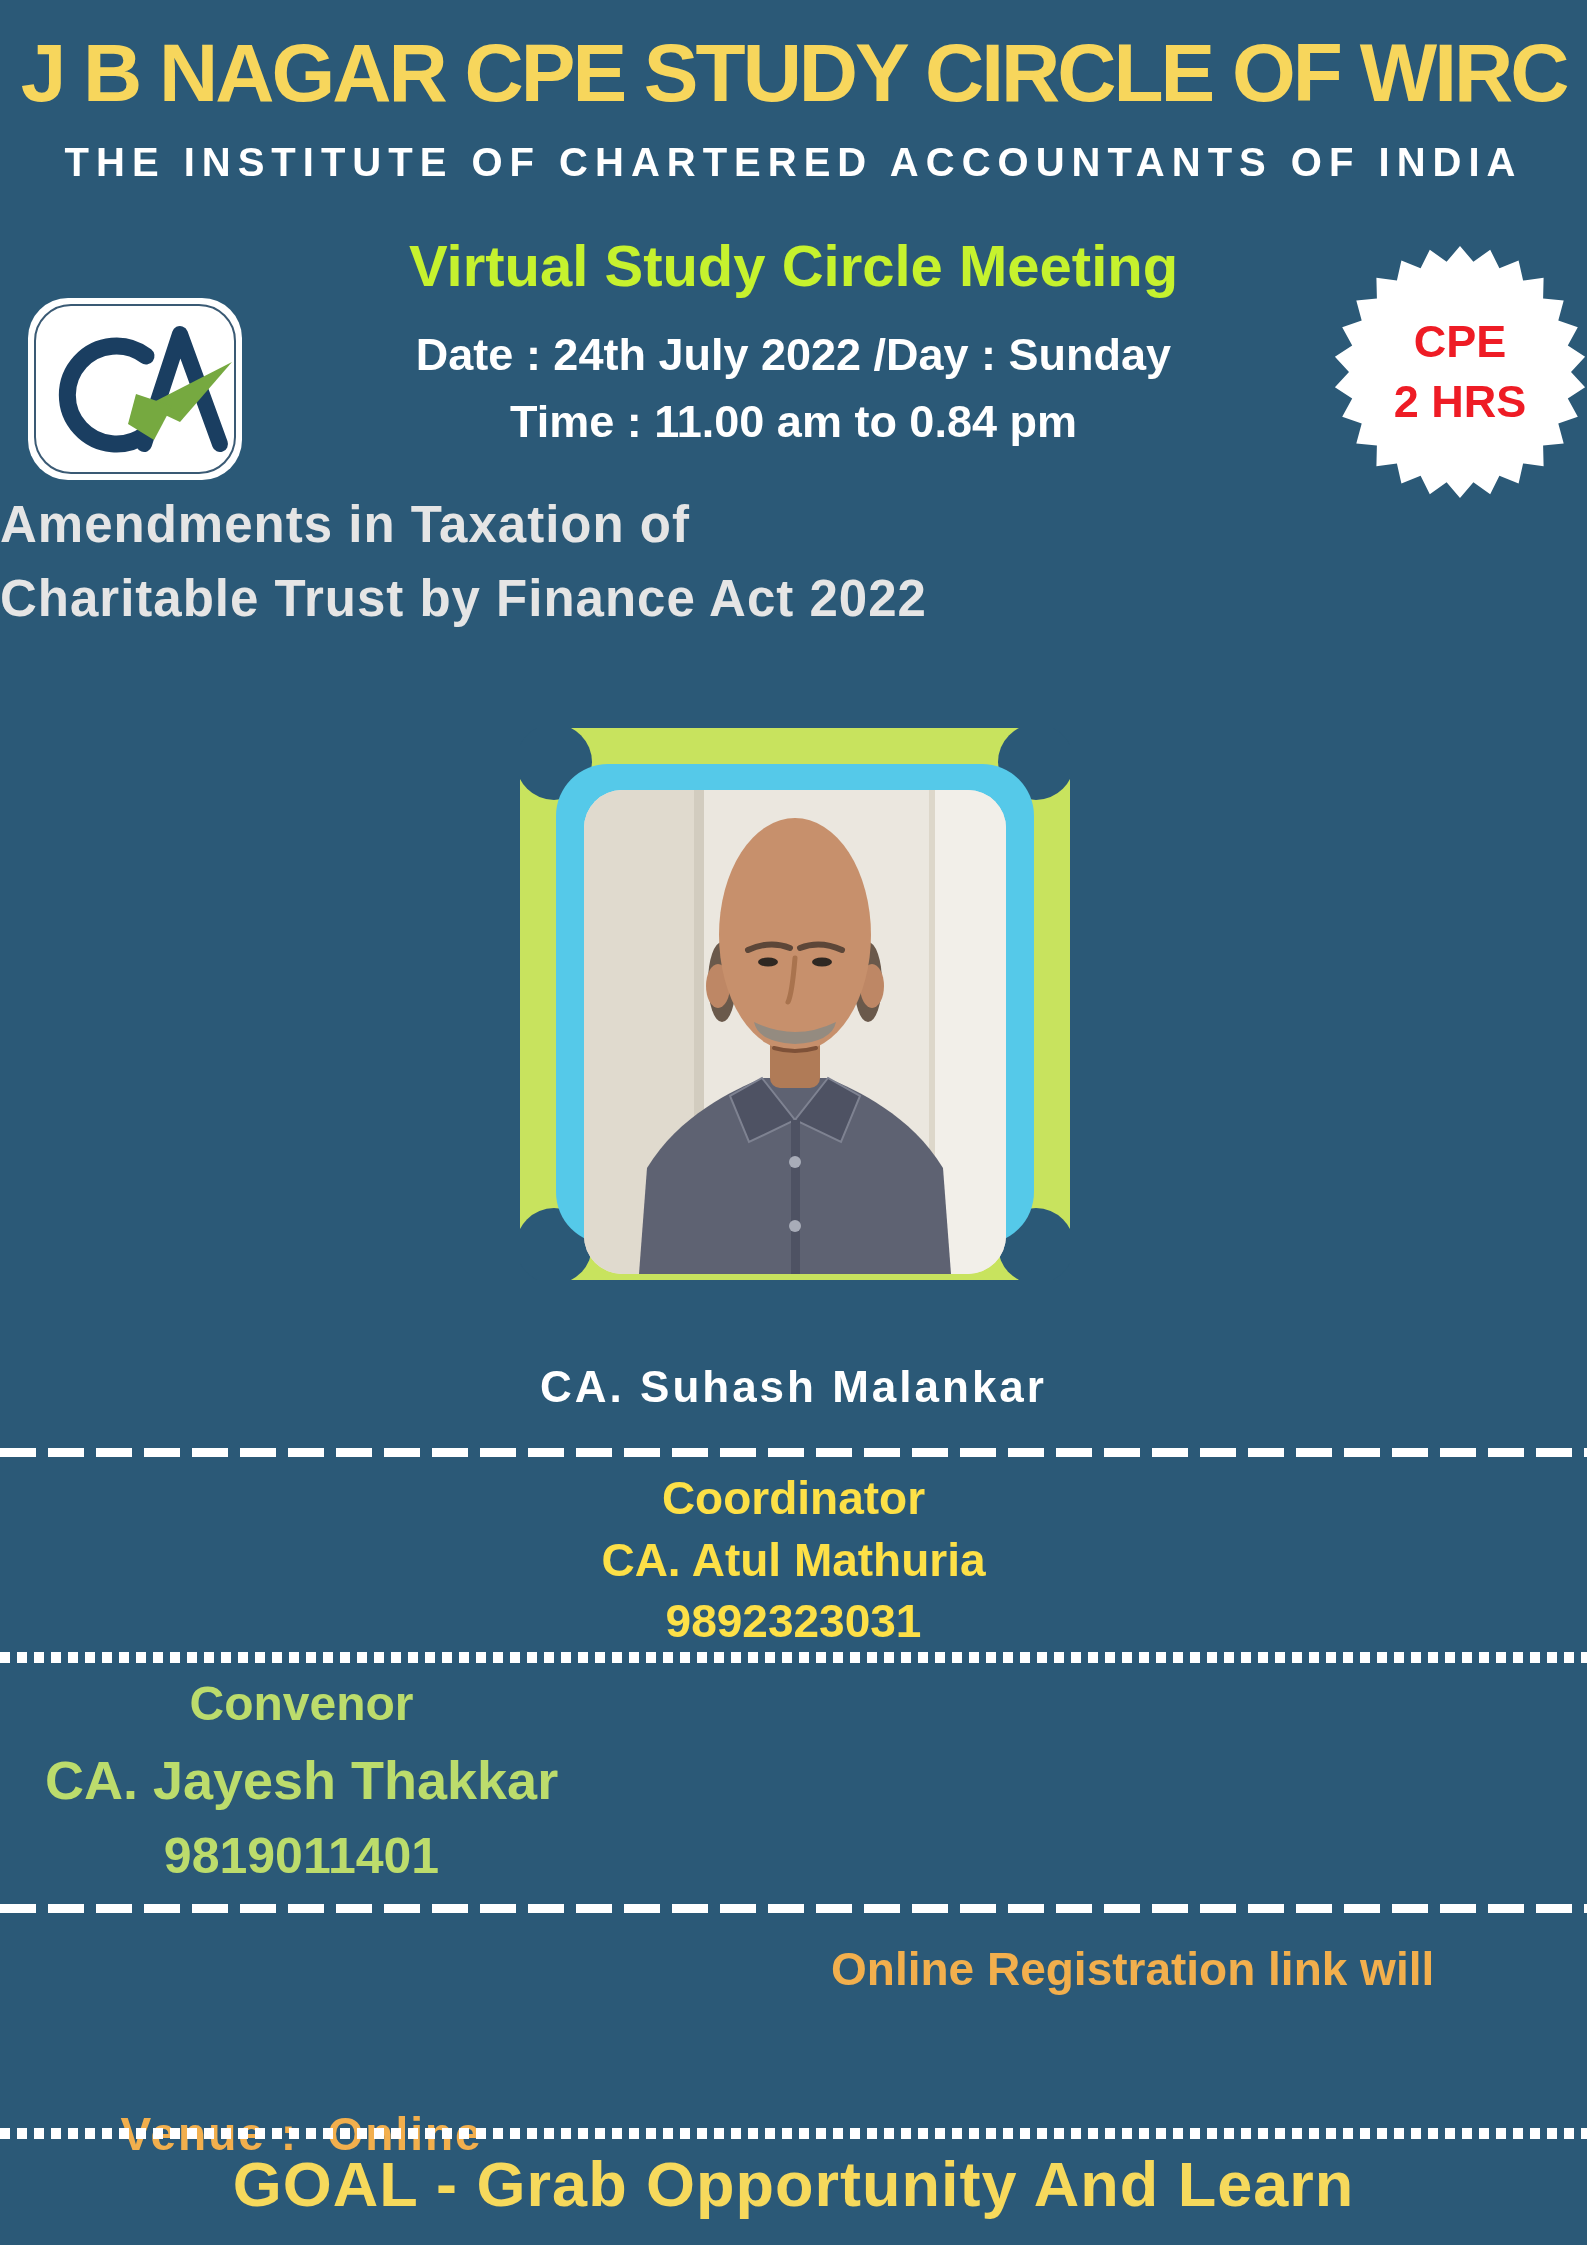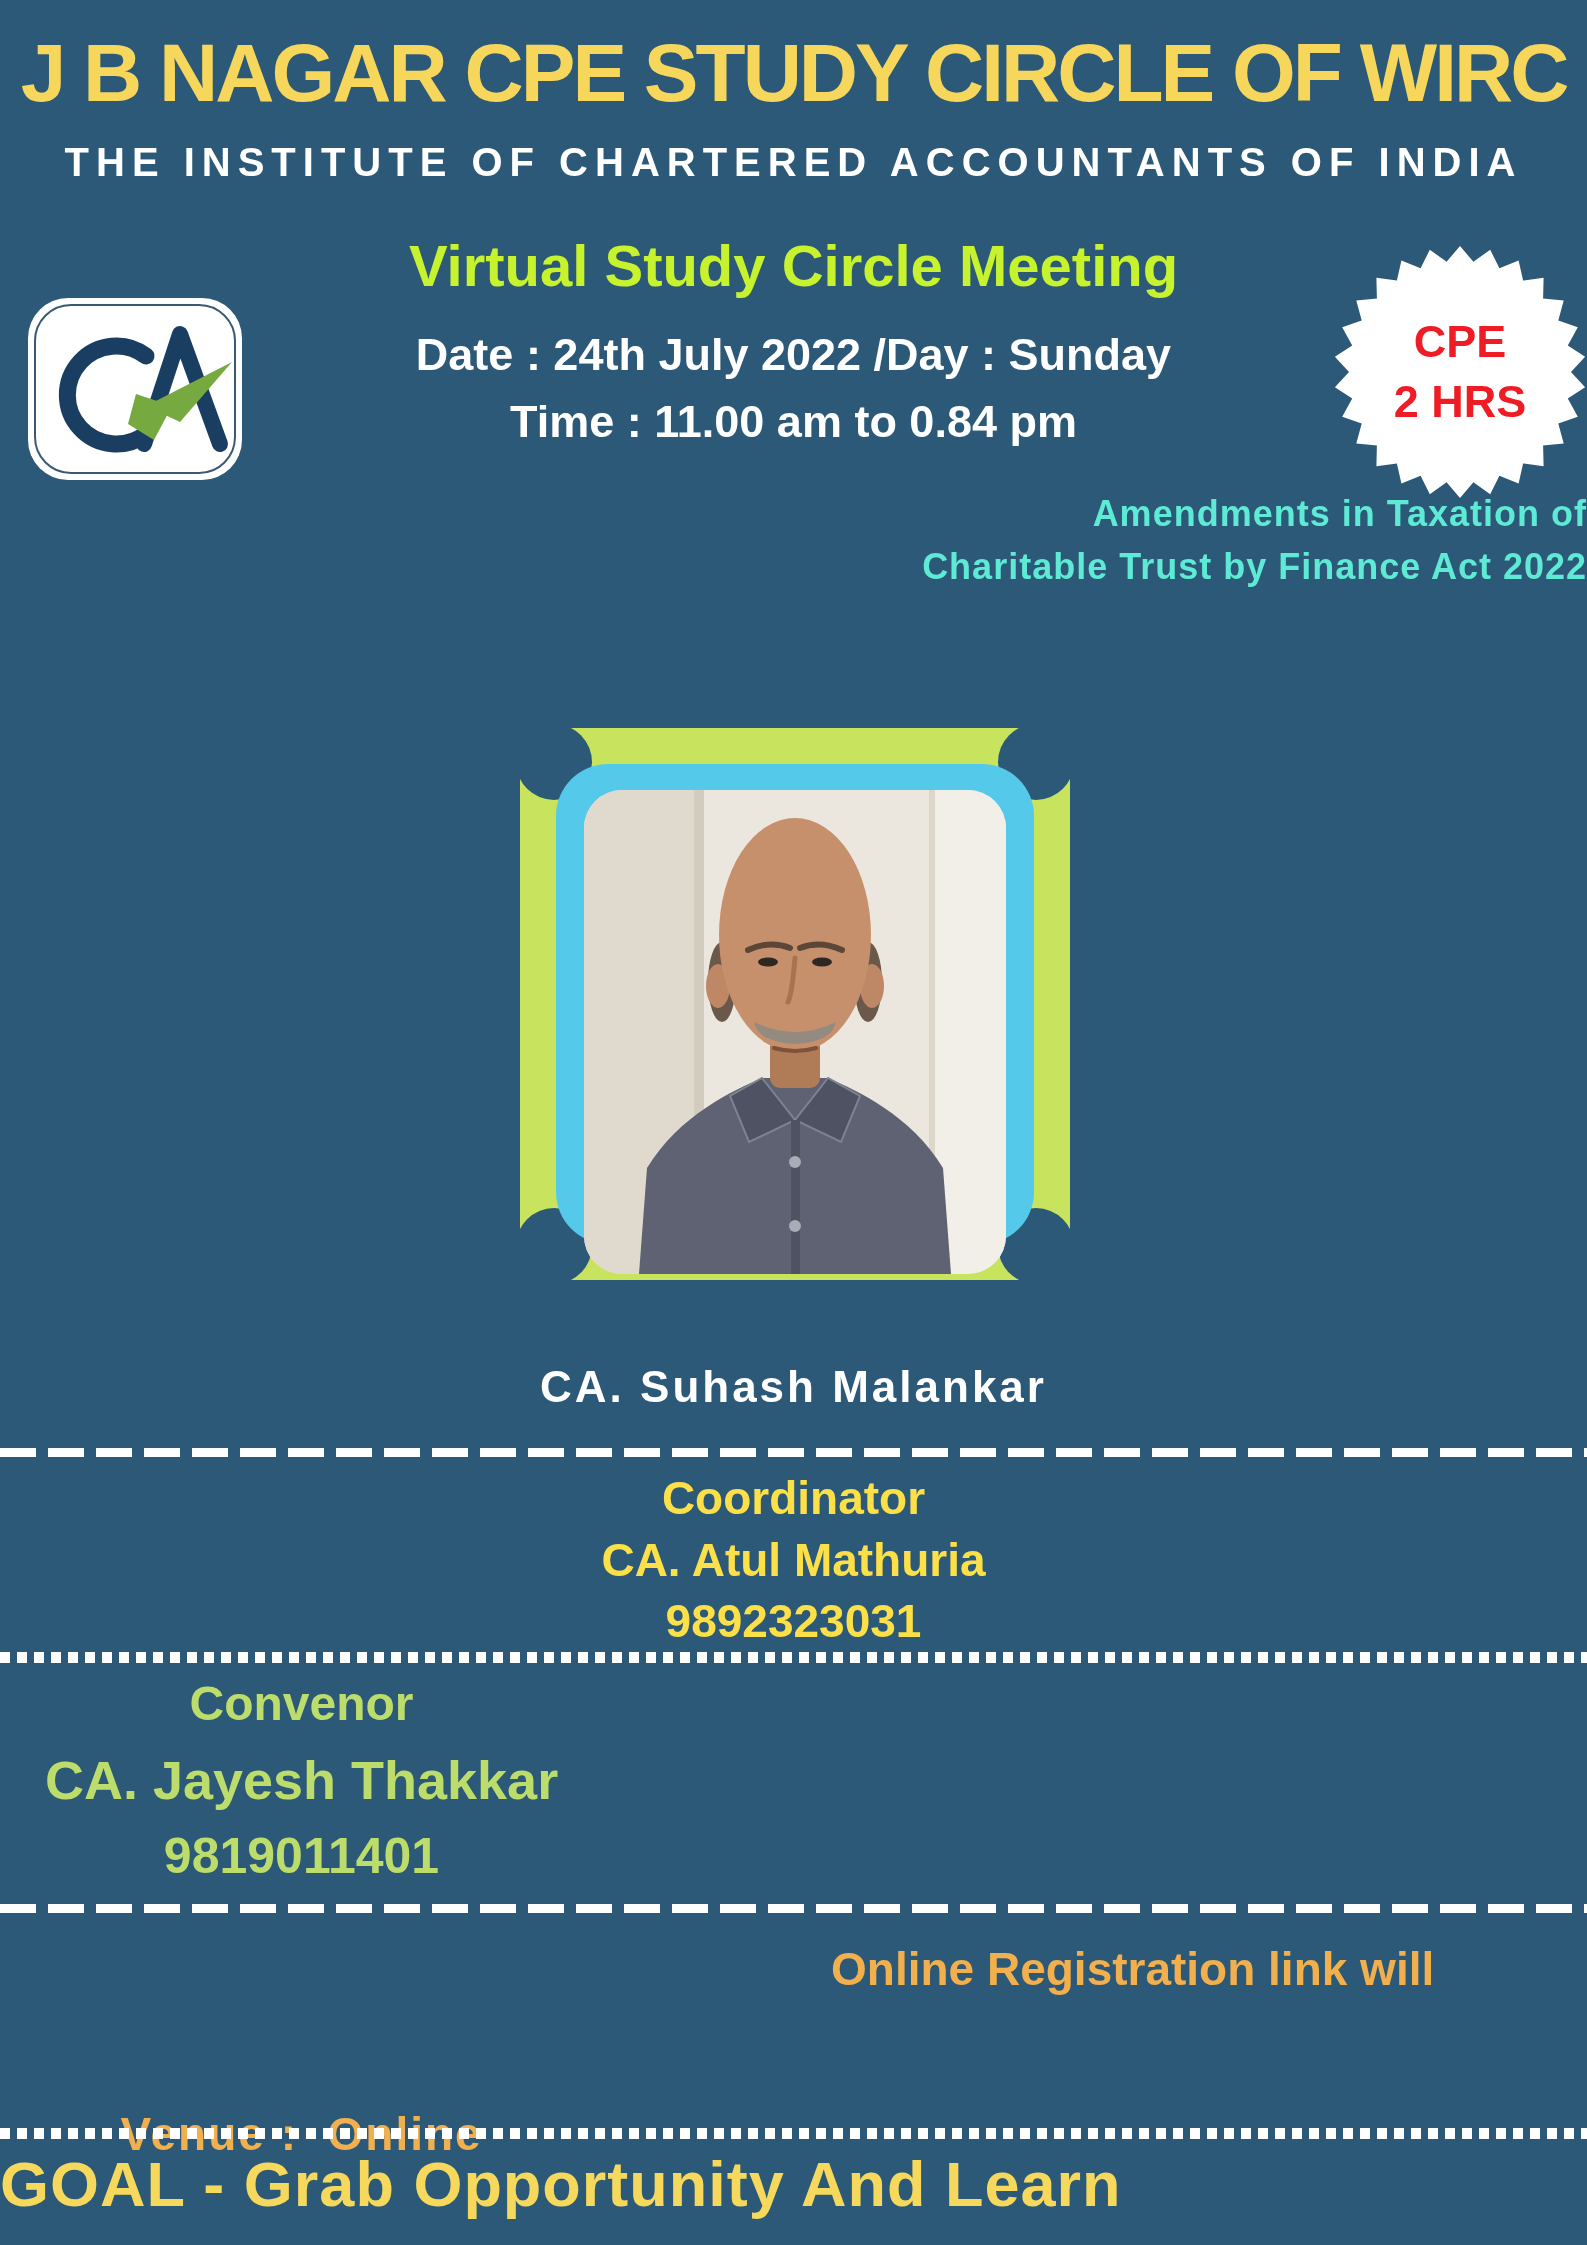--- a/index.html
+++ b/index.html
@@ -56,24 +56,24 @@
   .cpe-badge svg{position:absolute;left:0;top:0;}
   .cpe-badge .badge-text{
     position:absolute;left:0;top:0;width:100%;height:100%;
     display:flex;flex-direction:column;align-items:center;justify-content:center;
     gap:8px;
     color:#EE1C25;font-size:45px;font-weight:bold;
   }
 
   .topic{
     top:488px;
-    color:#5eead4;
-    font-size:36px;font-weight:bold;
+    color:#e5e5e5;
+    font-size:51px;font-weight:bold;
     line-height:1.46;
-    text-align:right;
+    text-align:left;
     letter-spacing:1px;
   }
 
   .photo-frame{
     position:absolute;left:520px;top:728px;
     width:550px;height:552px;
   }
 
   .faculty-label{
     top:1300px;color:#FFFFFF;font-size:38px;font-weight:bold;
@@ -118,21 +118,21 @@
     top:1934px;
     display:grid;grid-template-columns:38% 62%;
     color:#F2AF4D;font-weight:bold;
   }
   .venue-left{text-align:center;font-size:46px;line-height:1.74;white-space:pre-wrap;letter-spacing:2px;}
   .venue-right{text-align:left;padding-left:228px;font-size:46px;line-height:1.55;}
 
   .goal{
     top:2148px;
     color:#F6D95C;font-size:63px;font-weight:bold;
-    letter-spacing:1px;
+    text-align:center;letter-spacing:1px;
   }
 </style>
 </head>
 <body>
 
 <div class="poster">
 
   <div class="abs title">J B NAGAR CPE STUDY CIRCLE OF WIRC</div>
 
   <div class="abs subtitle">THE INSTITUTE OF CHARTERED ACCOUNTANTS OF INDIA</div>

